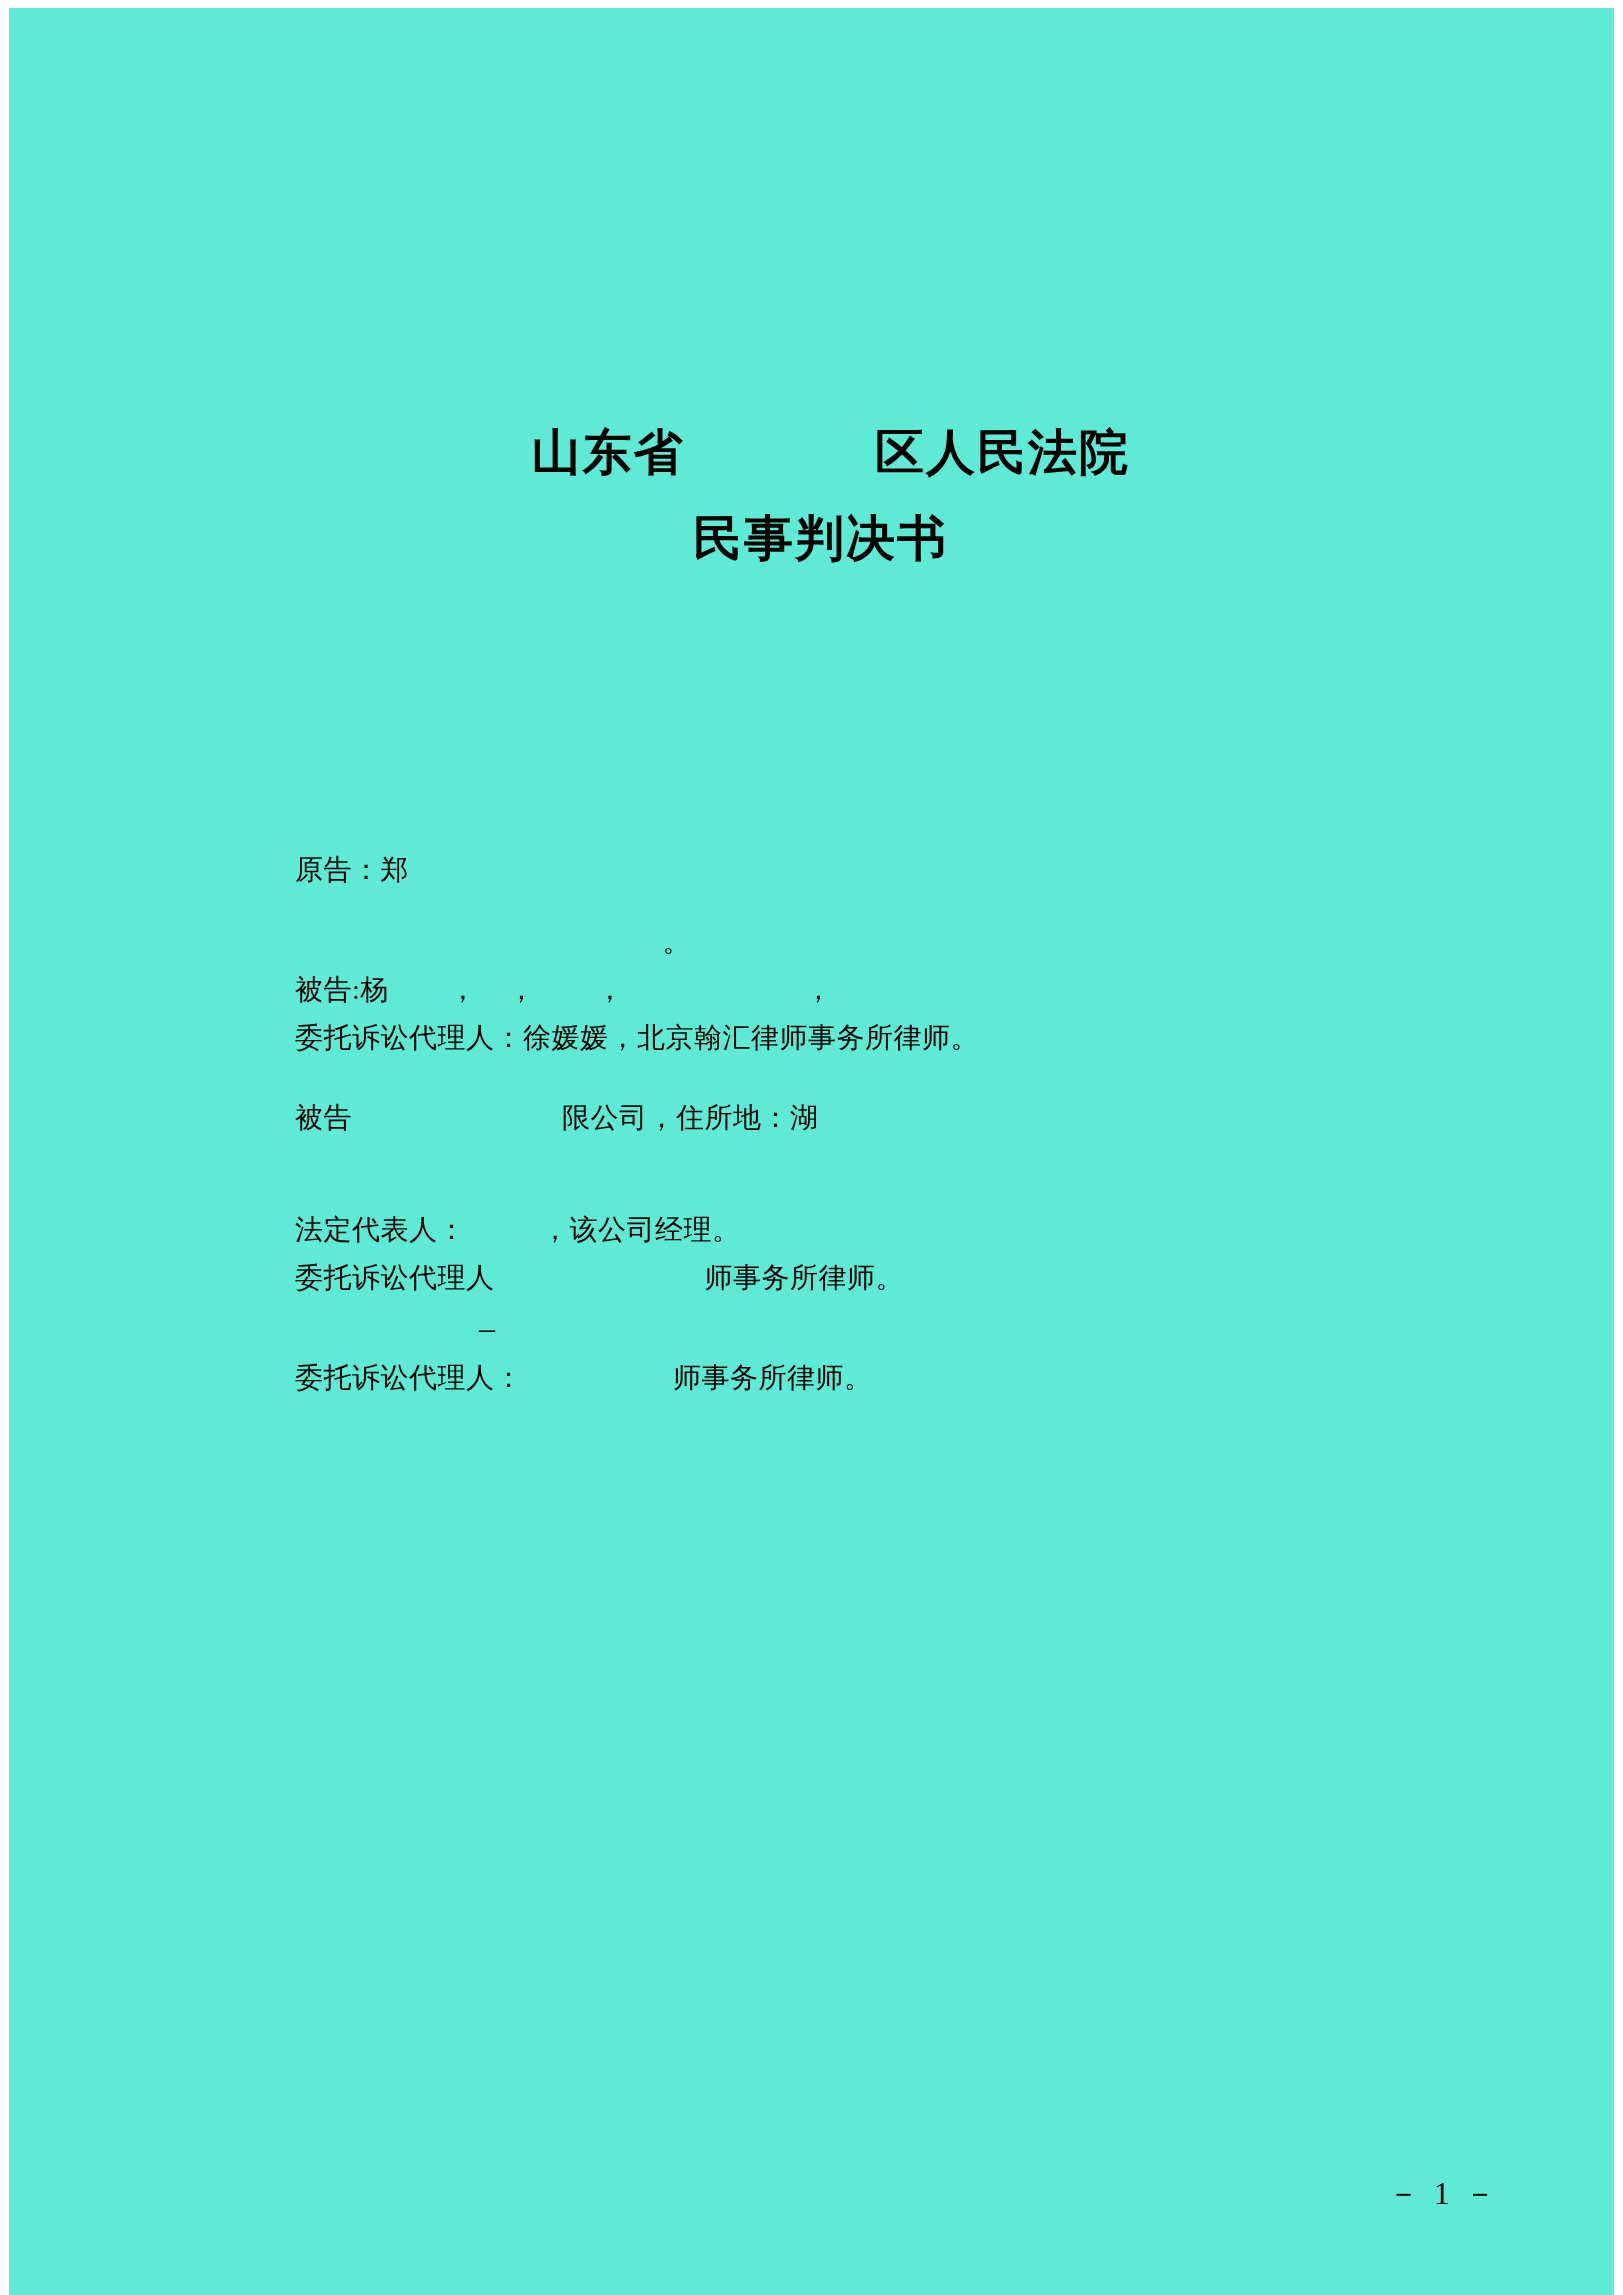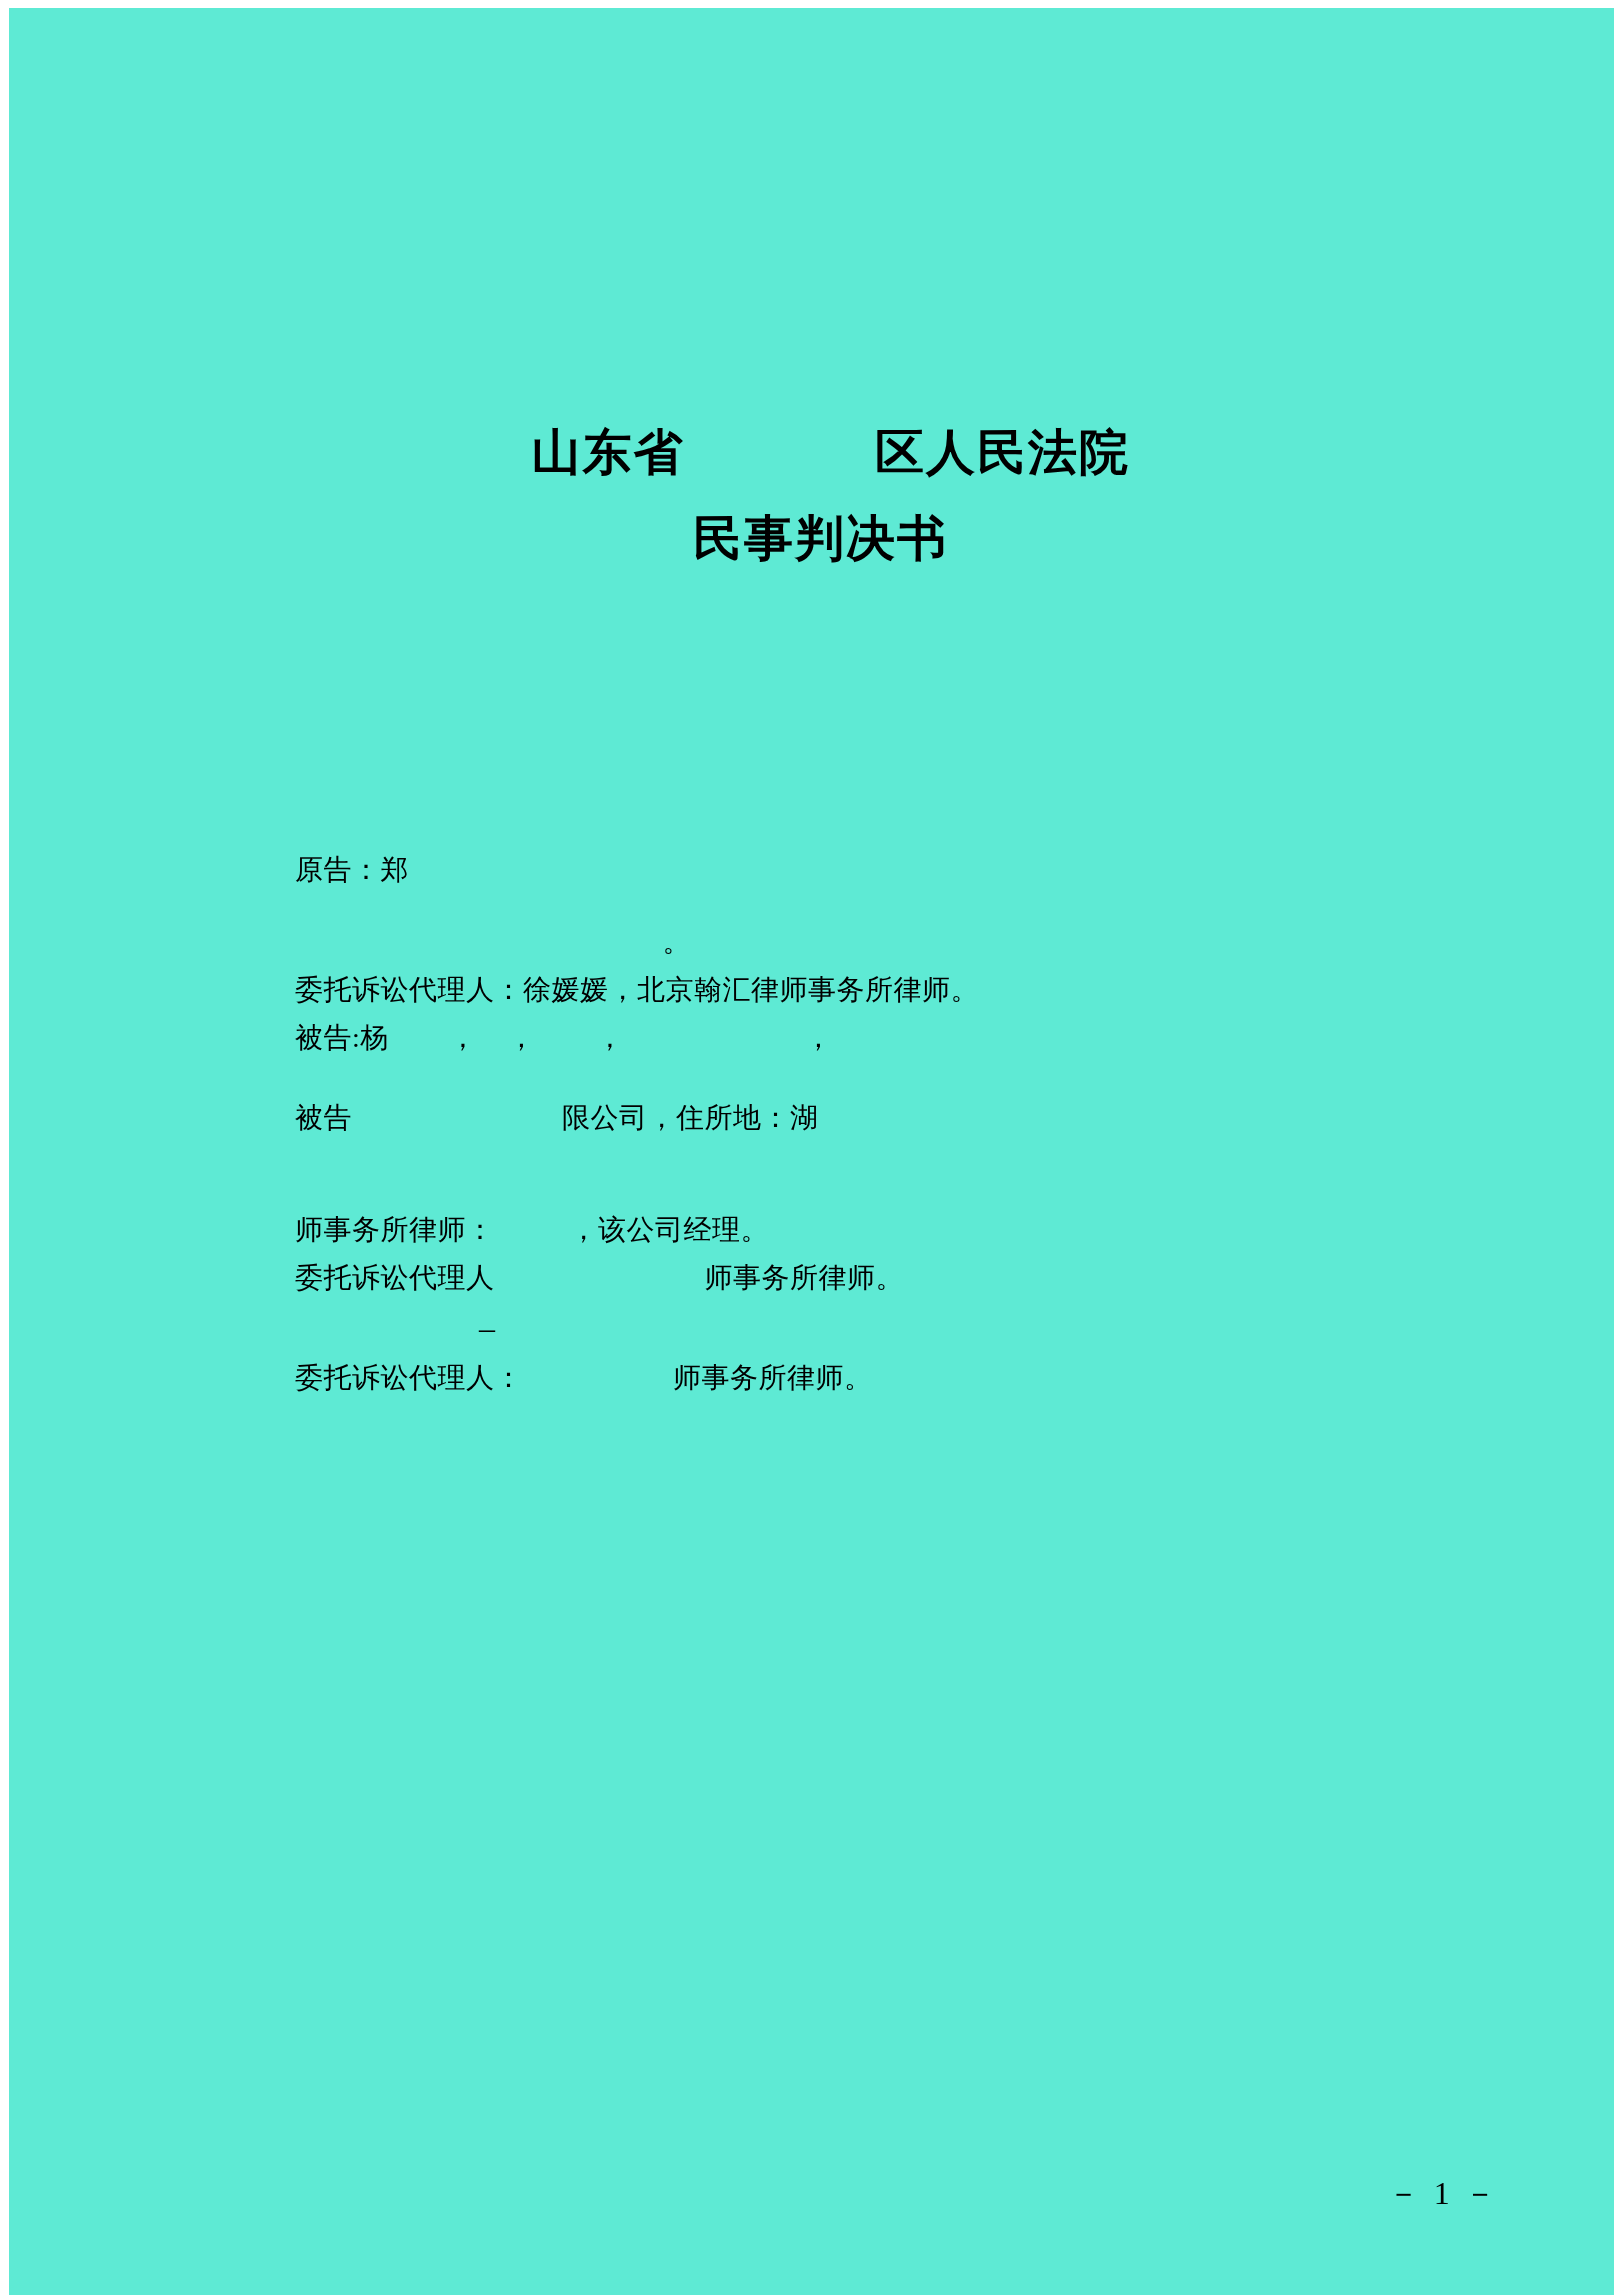--- a/index.html
+++ b/index.html
@@ -105,27 +105,27 @@
     <div class="title-block">
       <div class="title-line title-line-1">山东省          区人民法院</div>
       <div class="title-line title-line-2">民事判决书</div>
     </div>
 
 
     <div class="para-block">
       <div class="para">原告：郑</div>
       <div class="spacer-sm"></div>
       <div class="para">                                                 。</div>
+      <div class="para">被告:杨        ，    ，        ，                        ，</div>
       <div class="para">委托诉讼代理人：徐媛媛，北京翰汇律师事务所律师。</div>
-      <div class="para">被告:杨        ，    ，        ，                        ，</div>
       <div class="para"></div>
       <div class="para">被告                            限公司，住所地：湖</div>
       <div class="para"></div>
       <div class="para"></div>
-      <div class="para">师事务所律师：          ，该公司经理。</div>
+      <div class="para">法定代表人：          ，该公司经理。</div>
       <div class="para">委托诉讼代理人                            师事务所律师。</div>
       <div class="dash-line">–</div>
       <div class="para">委托诉讼代理人：                    师事务所律师。</div>
     </div>
 
     <div class="page-number">－ 1 －</div>
 
   </div>
 </div>
 

